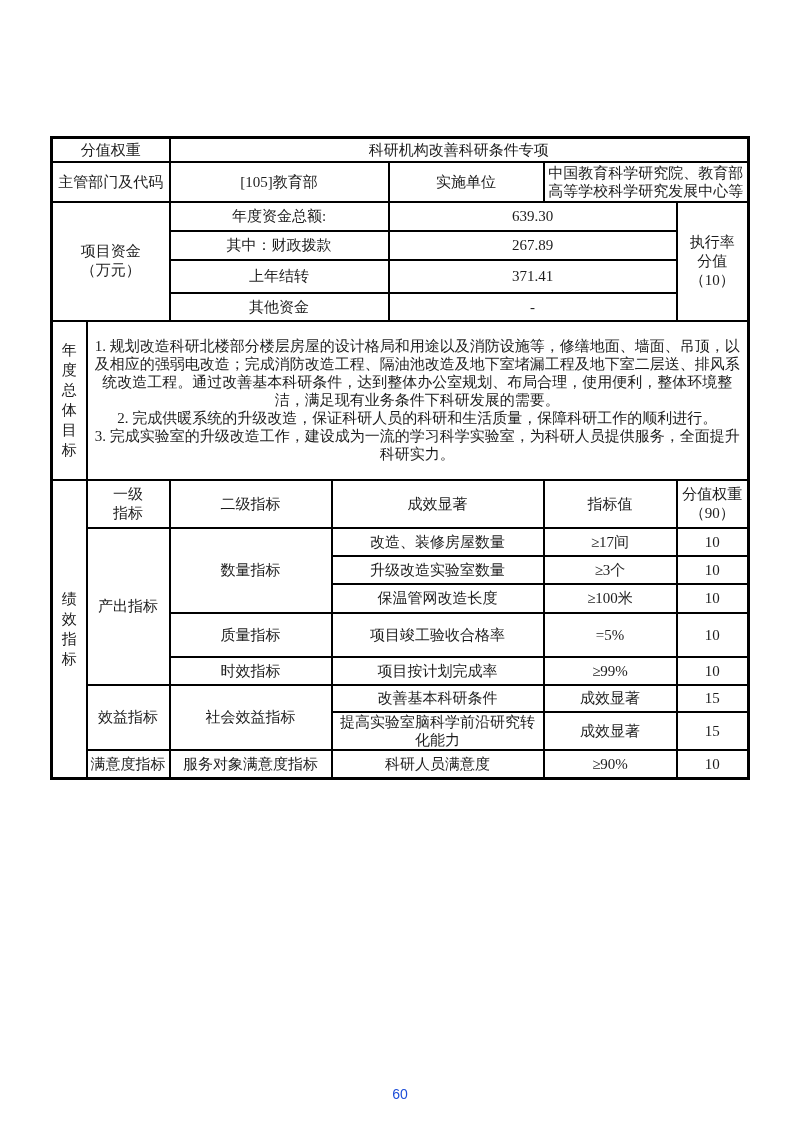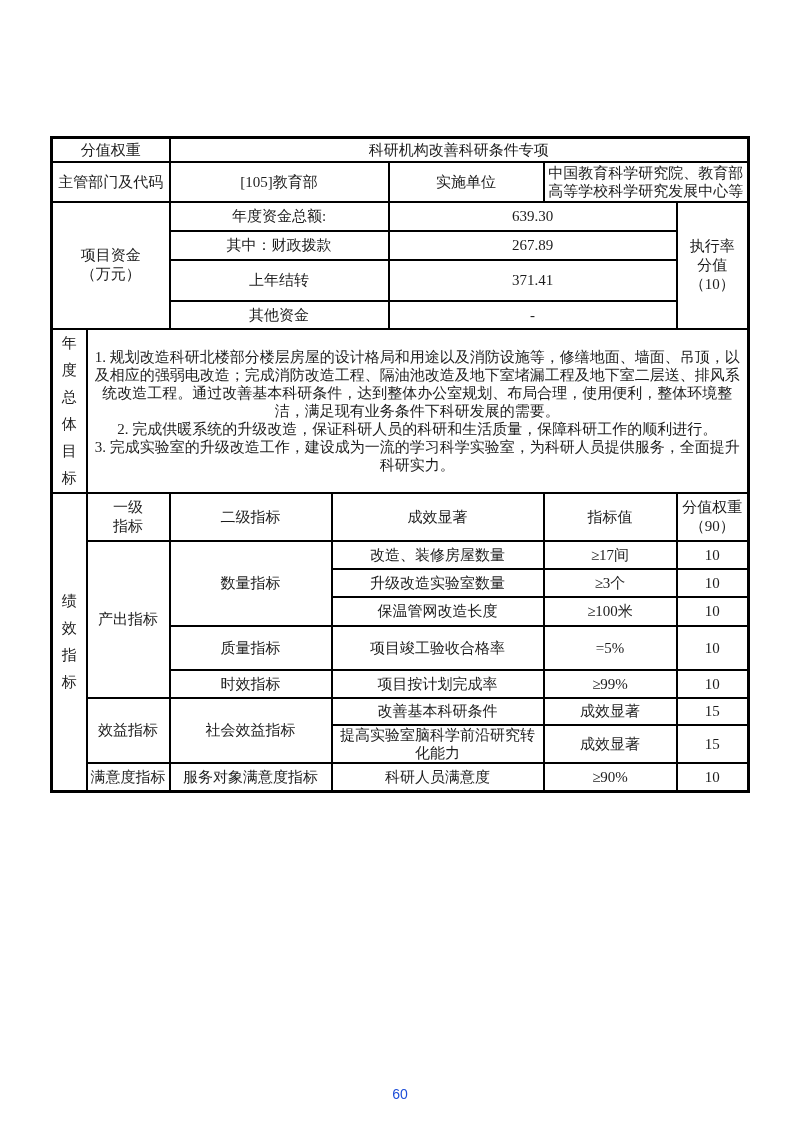--- a/index.html
+++ b/index.html
@@ -36,22 +36,22 @@
   }
   .two-line span { display:block; line-height:19px; }
   .fund-label-left  { text-align:left;  padding-left:9px; }
   .fund-label-right { text-align:right; padding-right:36px;border-radius:10px; }
   .fund-value { text-align:right; padding-right:5px; }
   .exec-cell span { display:block; line-height:19px; }
   .unit-cell { text-align:left; padding:1px 3px; line-height:19px; }
   .goal-cell { text-align:left; vertical-align:top; padding:5px 8px 0 8px; line-height:19.5px; }
   .goal-cell .goal-item { margin:0; }
   .vlabel {
-    width:16px; margin:0 auto;
-    word-break:break-all; line-height:27px;
+    width:16px; margin:9px auto;
+    word-break:break-all; line-height:20px;
     text-align:center;
   }
   .ind td { line-height:17px; }
   .l3-cell { text-align:left; padding-left:4px;margin-top:21px; }
   .page-number {
     position:absolute; top:1086px; left:0; width:100%;
     text-align:center; font-size:14px;
     font-family:"Liberation Sans", sans-serif;
     color:#1d4ed8;
   }
@@ -96,21 +96,21 @@
         <td rowspan="4" class="exec-cell">
           <span>执行率</span>
           <span>分值</span>
           <span>（10）</span>
         </td>
       </tr>
       <tr style="height:29px">
         <td colspan="2" class="fund-label-right">其中：财政拨款</td>
         <td colspan="2" class="fund-value">267.89</td>
       </tr>
-      <tr style="height:41px">
+      <tr style="height:33px">
         <td colspan="2" class="fund-label-right">上年结转</td>
         <td colspan="2" class="fund-value">371.41</td>
       </tr>
       <tr style="height:28px">
         <td colspan="2" class="fund-label-right">其他资金</td>
         <td colspan="2" class="fund-value">-</td>
       </tr>
 
       <tr style="height:159px">
         <td>

